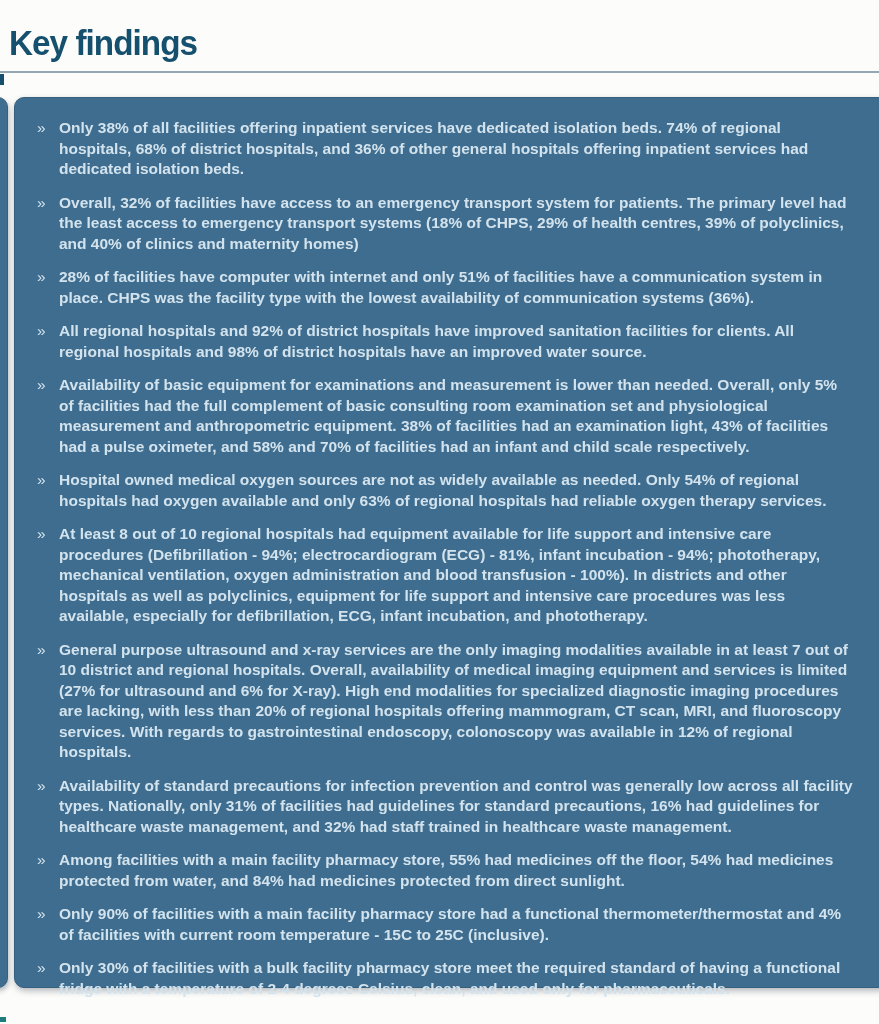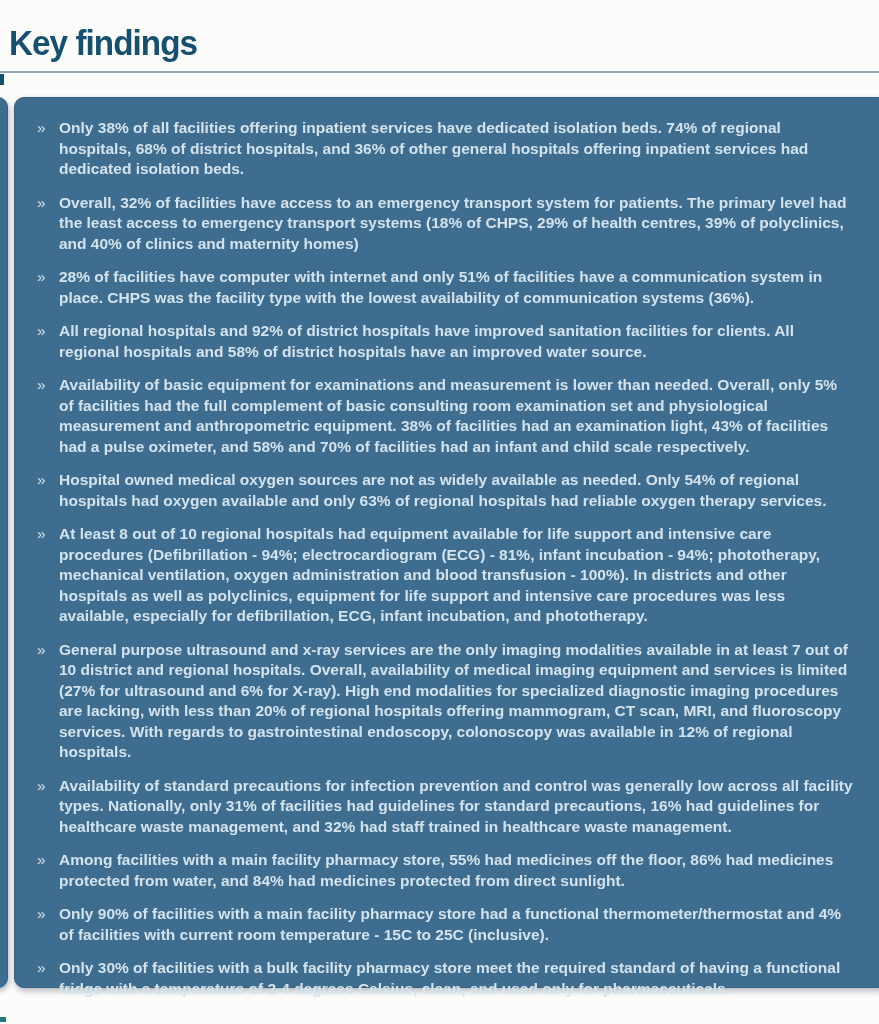--- a/index.html
+++ b/index.html
@@ -103,21 +103,21 @@
       <li>
         <span class="marker">»</span>
         <span class="finding-text">Overall, 32% of facilities have access to an emergency transport system for patients. The primary level had the least access to emergency transport systems (18% of CHPS, 29% of health centres, 39% of polyclinics, and 40% of clinics and maternity homes)</span>
       </li>
       <li>
         <span class="marker">»</span>
         <span class="finding-text">28% of facilities have computer with internet and only 51% of facilities have a communication system in place. CHPS was the facility type with the lowest availability of communication systems (36%).</span>
       </li>
       <li>
         <span class="marker">»</span>
-        <span class="finding-text">All regional hospitals and 92% of district hospitals have improved sanitation facilities for clients. All regional hospitals and 58% of district hospitals have an improved water source.</span>
+        <span class="finding-text">All regional hospitals and 92% of district hospitals have improved sanitation facilities for clients. All regional hospitals and 98% of district hospitals have an improved water source.</span>
       </li>
       <li>
         <span class="marker">»</span>
         <span class="finding-text">Availability of basic equipment for examinations and measurement is lower than needed. Overall, only 5% of facilities had the full complement of basic consulting room examination set and physiological measurement and anthropometric equipment. 38% of facilities had an examination light, 43% of facilities had a pulse oximeter, and 58% and 70% of facilities had an infant and child scale respectively.</span>
       </li>
       <li>
         <span class="marker">»</span>
         <span class="finding-text">Hospital owned medical oxygen sources are not as widely available as needed. Only 54% of regional hospitals had oxygen available and only 63% of regional hospitals had reliable oxygen therapy services.</span>
       </li>
       <li>
@@ -127,21 +127,21 @@
       <li>
         <span class="marker">»</span>
         <span class="finding-text">General purpose ultrasound and x-ray services are the only imaging modalities available in at least 7 out of 10 district and regional hospitals. Overall, availability of medical imaging equipment and services is limited (27% for ultrasound and 6% for X-ray). High end modalities for specialized diagnostic imaging procedures are lacking, with less than 20% of regional hospitals offering mammogram, CT scan, MRI, and fluoroscopy services. With regards to gastrointestinal endoscopy, colonoscopy was available in 12% of regional hospitals.</span>
       </li>
       <li>
         <span class="marker">»</span>
         <span class="finding-text">Availability of standard precautions for infection prevention and control was generally low across all facility types. Nationally, only 31% of facilities had guidelines for standard precautions, 16% had guidelines for healthcare waste management, and 32% had staff trained in healthcare waste management.</span>
       </li>
       <li>
         <span class="marker">»</span>
-        <span class="finding-text">Among facilities with a main facility pharmacy store, 55% had medicines off the floor, 86% had medicines protected from water, and 84% had medicines protected from direct sunlight.</span>
+        <span class="finding-text">Among facilities with a main facility pharmacy store, 55% had medicines off the floor, 54% had medicines protected from water, and 84% had medicines protected from direct sunlight.</span>
       </li>
       <li>
         <span class="marker">»</span>
         <span class="finding-text">Only 90% of facilities with a main facility pharmacy store had a functional thermometer/thermostat and 4% of facilities with current room temperature - 15C to 25C (inclusive).</span>
       </li>
       <li>
         <span class="marker">»</span>
         <span class="finding-text">Only 30% of facilities with a bulk facility pharmacy store meet the required standard of having a functional fridge with a temperature of 2-4 degrees Celsius, clean, and used only for pharmaceuticals.</span>
       </li>
     </ul>

